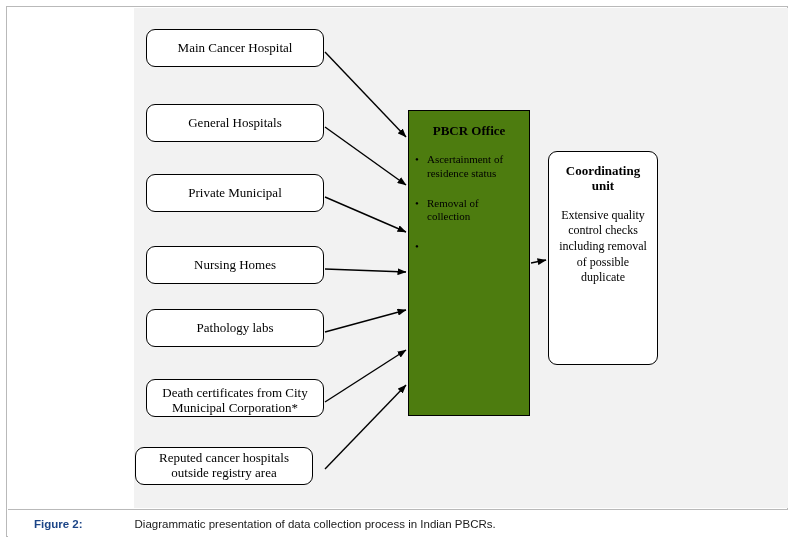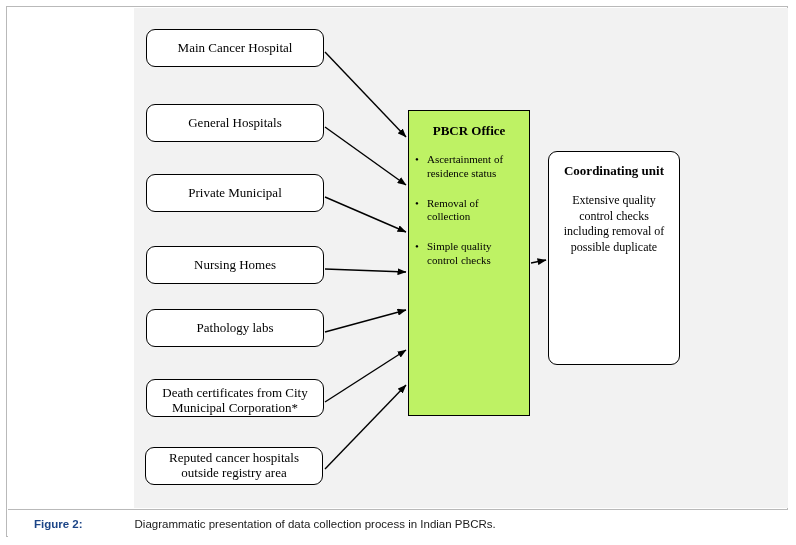--- a/index.html
+++ b/index.html
@@ -62,21 +62,21 @@
   }
 
   .source-node { width: 178px; height: 38px; }
 
   #pbcr-office {
     position: absolute;
     left: 401px;
     top: 103px;
     width: 122px;
     height: 306px;
-    background: #bef264;
+    background: #4d7c0f;
     border: 1px solid #000000;
     box-sizing: border-box;
     border-radius: 0;
     padding: 12px 6px 6px 6px;
   }
   #pbcr-title {
     text-align: center;
     font-weight: bold;
     font-size: 13px;
     margin-bottom: 14px;
@@ -93,21 +93,21 @@
     flex: 0 0 12px;
     text-align: left;
     font-size: 11px;
   }
   .bullet-text { flex: 1 1 auto; }
 
   #coordinating-unit {
     position: absolute;
     left: 541px;
     top: 144px;
-    width: 132px;
+    width: 110px;
     height: 214px;
     background: #ffffff;
     border: 1px solid #000000;
     border-radius: 9px;
     box-sizing: border-box;
     padding: 12px 8px;
     text-align: center;
   }
   #cu-title {
     font-weight: bold;
@@ -196,40 +196,39 @@
     </div>
 
     <div class="node source-node" style="left:139px; top:302px;">
       <span>Pathology labs</span>
     </div>
 
     <div class="node source-node" style="left:139px; top:372px; align-items:flex-start; padding-top:6px;">
       <span>Death certificates from City Municipal Corporation*</span>
     </div>
 
-    <div class="node source-node" style="left:138px; top:440px;">
+    <div class="node source-node" style="left:128px; top:440px;">
       <span>Reputed cancer hospitals outside registry area</span>
     </div>
 
     <div id="pbcr-office">
       <div id="pbcr-title">PBCR Office</div>
 
       <div class="bullet-row">
         <span class="bullet-dot">•</span>
         <span class="bullet-text">Ascertainment of residence status</span>
       </div>
 
       <div class="bullet-row">
         <span class="bullet-dot">•</span>
         <span class="bullet-text">Removal of collection</span>
       </div>
 
       <div class="bullet-row">
         <span class="bullet-dot">•</span>
-        <span class="bullet-text">Simple quality control checks</span>
       </div>
     </div>
 
     <div id="coordinating-unit">
       <div id="cu-title">Coordinating unit</div>
       <div id="cu-body">Extensive quality control checks including removal of possible duplicate</div>
     </div>
 
   </div>
 

